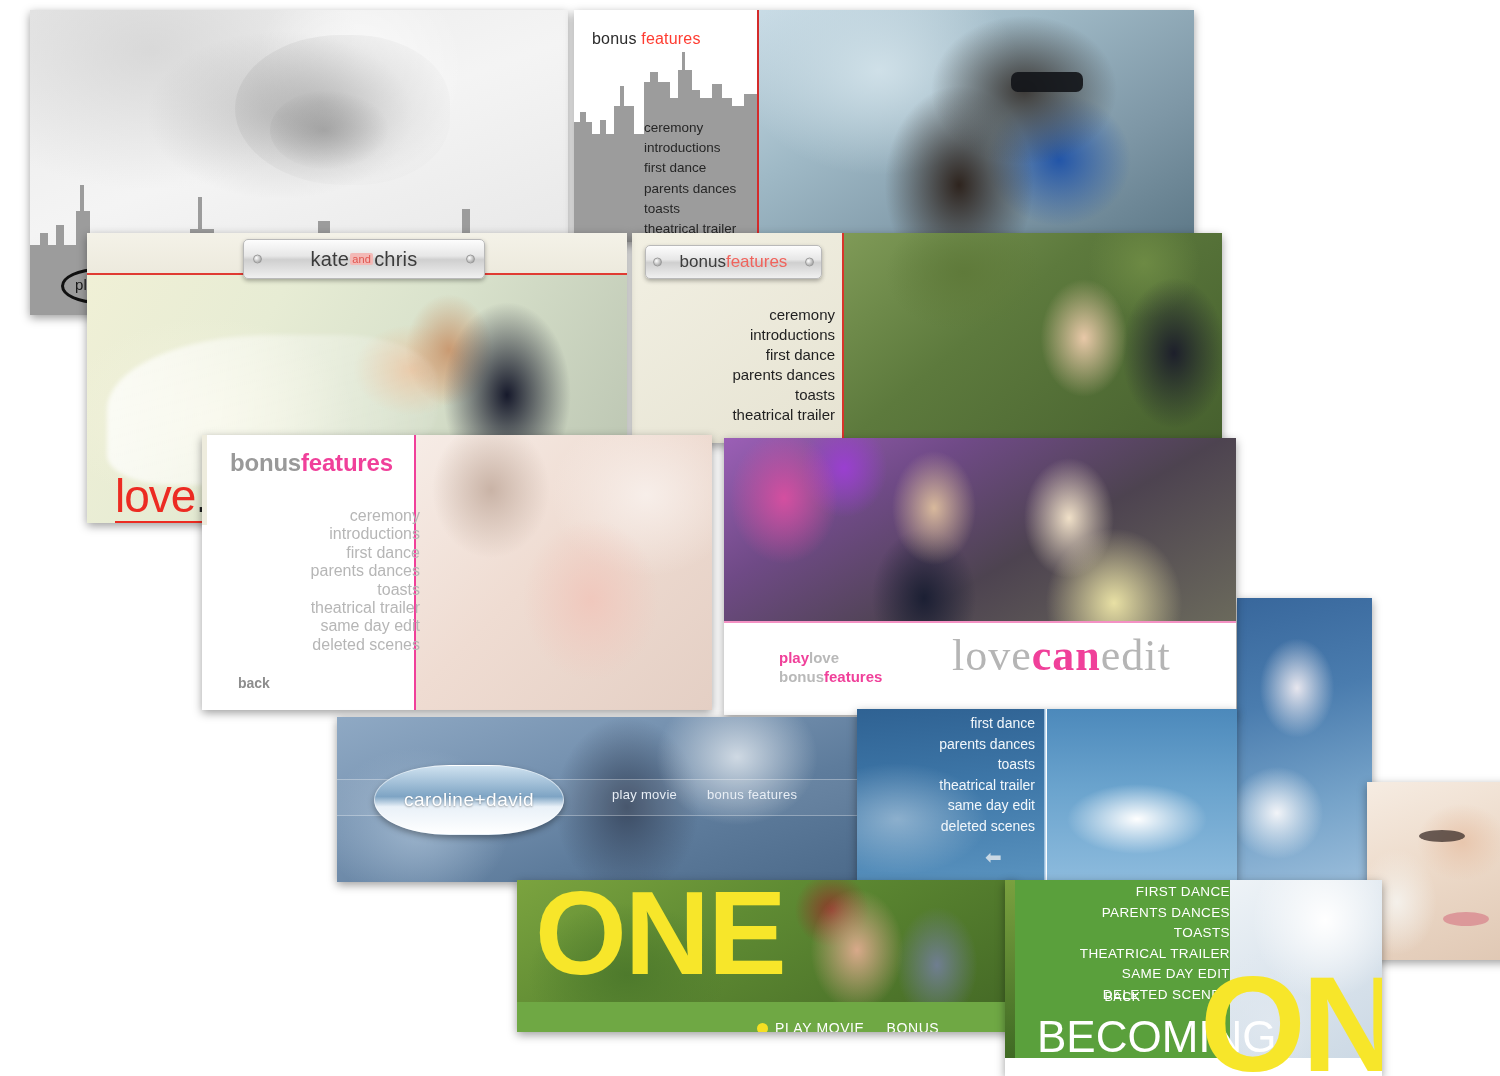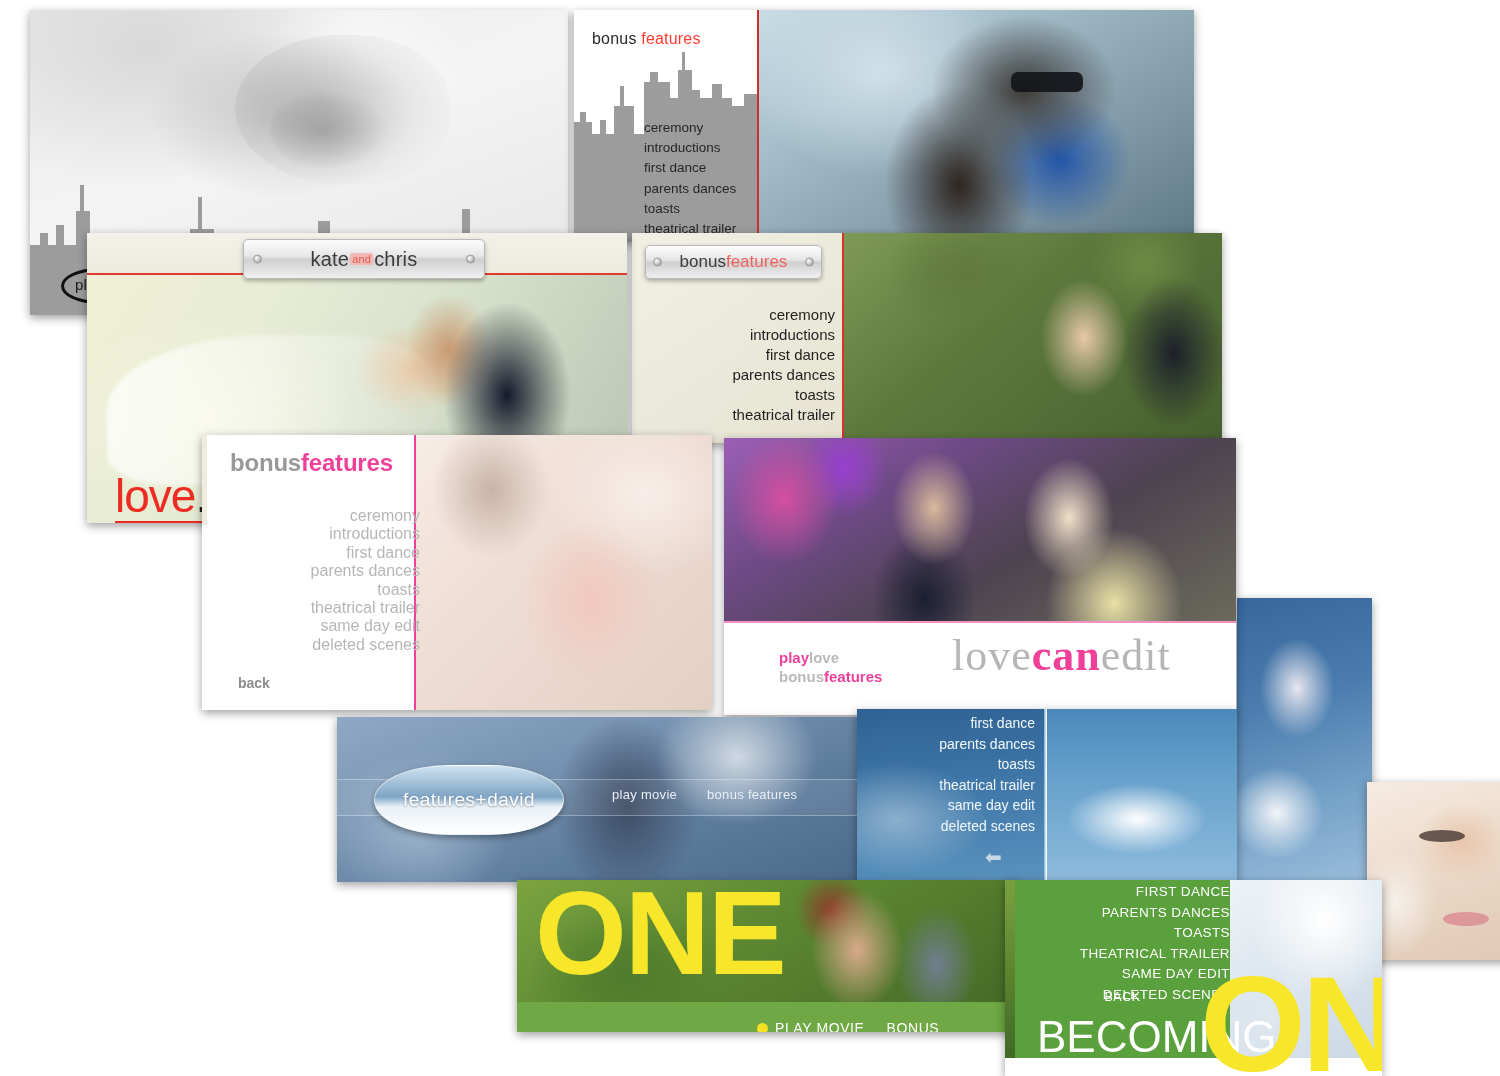--- a/index.html
+++ b/index.html
@@ -330,21 +330,21 @@
   </div>
 </div>
 
 <div class="panel shadow" id="p7">
   <div class="photo"></div>
   <div class="ln1"></div>
   <div class="band"></div>
   <div class="ln2"></div>
   <div class="badge">
     <div class="bg"></div>
-    <div class="tx">features+david</div>
+    <div class="tx">caroline+david</div>
   </div>
   <div class="nav">
     <span>play movie</span>
     <span>bonus features</span>
   </div>
 </div>
 
 <div class="panel shadow" id="p8">
   <div class="rpane"></div>
   <div class="lpane">

